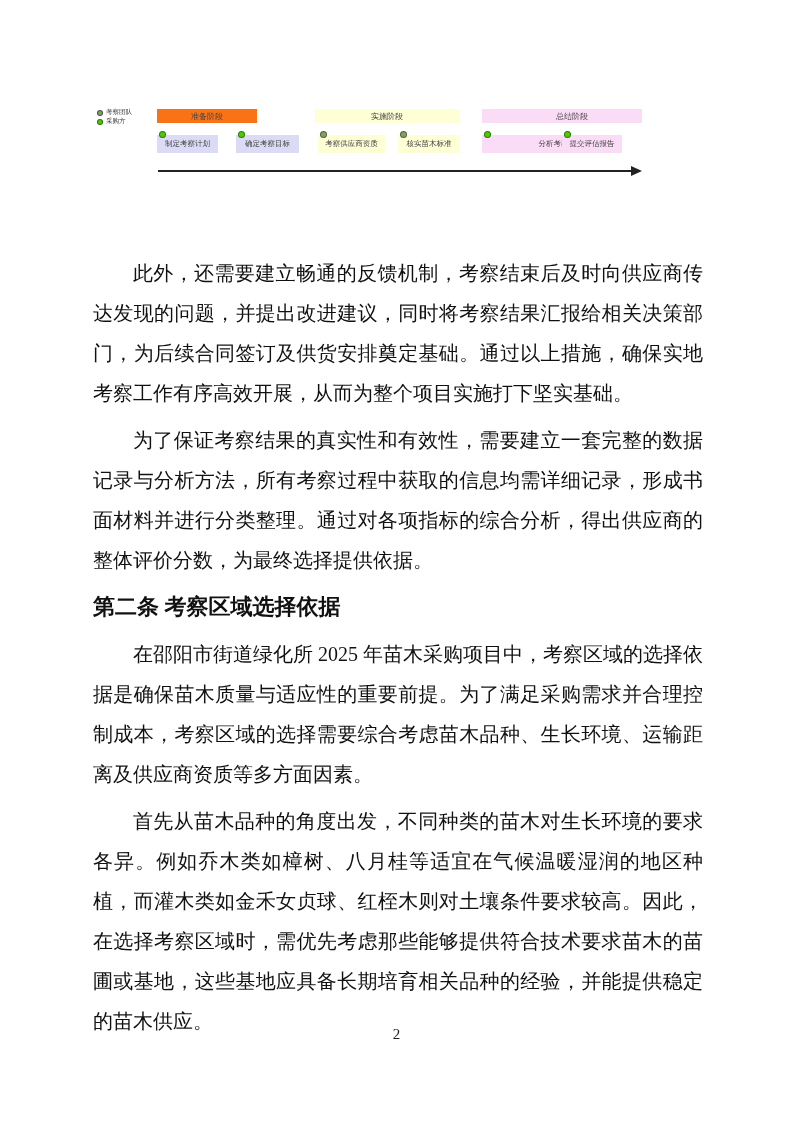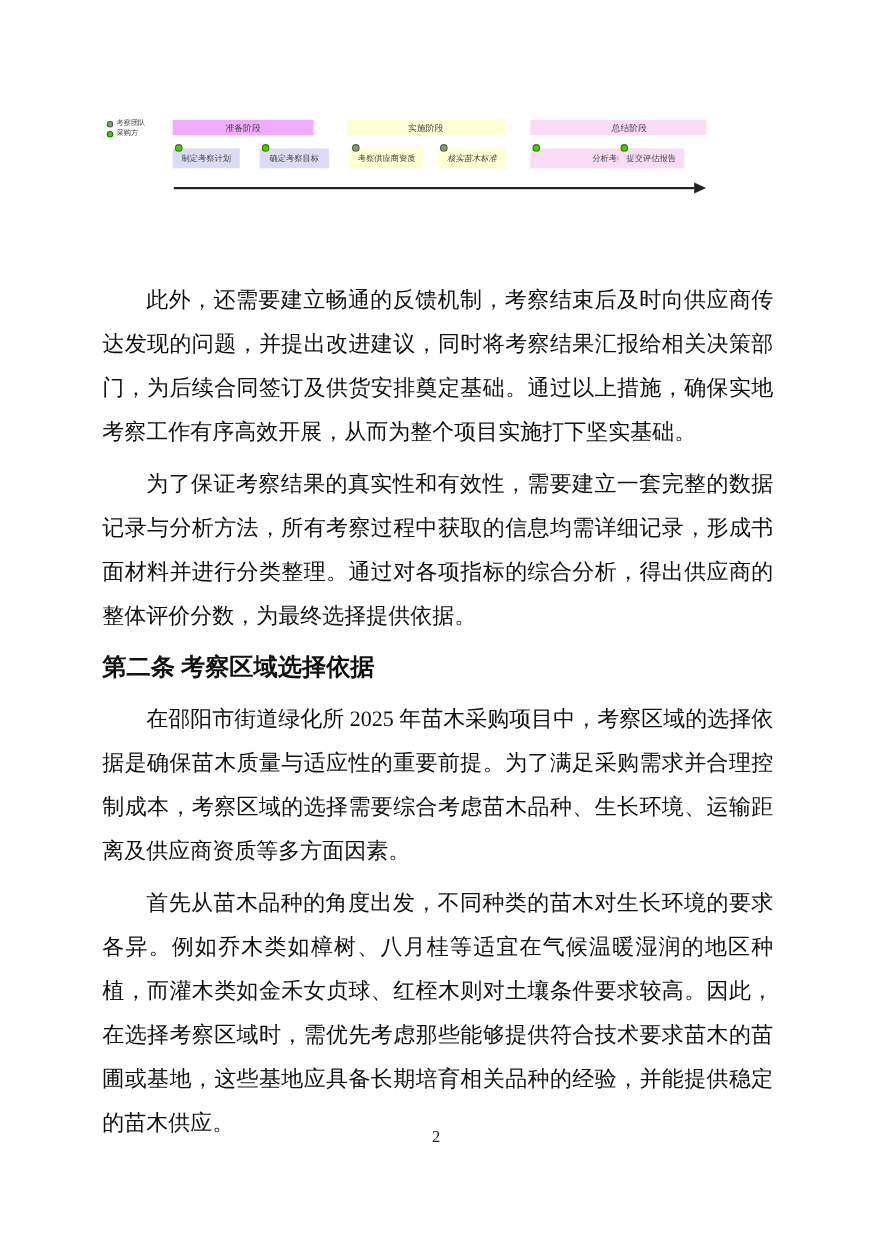--- a/index.html
+++ b/index.html
@@ -62,35 +62,35 @@
     <div class="legend-item">
       <span class="legend-dot" style="background-color: rgb(128, 160, 102);"></span>
       <span>考察团队</span>
     </div>
     <div class="legend-item">
       <span class="legend-dot" style="background-color: rgb(76, 204, 0);"></span>
       <span>采购方</span>
     </div>
   </div>
 
-  <div class="phase-header" style="left: 62px; width: 128px; background-color: #f0abfc;">准备阶段</div>
+  <div class="phase-header" style="left: 62px; width: 100px; background-color: #f97316;">准备阶段</div>
   <div class="phase-header" style="left: 220px; width: 144px; background-color: rgb(255, 255, 213);">实施阶段</div>
   <div class="phase-header" style="left: 387px; width: 140px; background-color: rgb(250, 220, 246); padding-left: 20px;">总结阶段</div>
 
   <span class="task-dot" style="left: 64px; background-color: rgb(76, 204, 0);"></span>
   <div class="task" style="left: 62px; width: 61px; background-color: rgb(219, 219, 245);">制定考察计划</div>
 
   <span class="task-dot" style="left: 143px; background-color: rgb(76, 204, 0);"></span>
   <div class="task" style="left: 141px; width: 63px; background-color: rgb(219, 219, 245);">确定考察目标</div>
 
   <span class="task-dot" style="left: 225px; background-color: rgb(128, 160, 102);"></span>
   <div class="task" style="left: 223px; width: 67px; background-color: rgb(255, 255, 213);">考察供应商资质</div>
 
   <span class="task-dot" style="left: 305px; background-color: rgb(128, 160, 102);"></span>
-  <div class="task" style="left: 303px; width: 62px; background-color: rgb(255, 255, 213); font-style: italic;">核实苗木标准</div>
+  <div class="task" style="left: 303px; width: 62px; background-color: rgb(255, 255, 213);">核实苗木标准</div>
 
   <span class="task-dot" style="left: 389px; background-color: rgb(76, 204, 0);"></span>
   <div class="task" style="left: 387px; width: 62px; background-color: rgb(250, 220, 246); padding-left: 48px;">分析考察结果</div>
 
   <span class="task-dot" style="left: 469px; background-color: rgb(76, 204, 0);"></span>
   <div class="task" style="left: 467px; width: 60px; background-color: rgb(250, 220, 246);">提交评估报告</div>
 
   <div class="arrow-line"></div>
   <div class="arrow-head"></div>
 </div>

